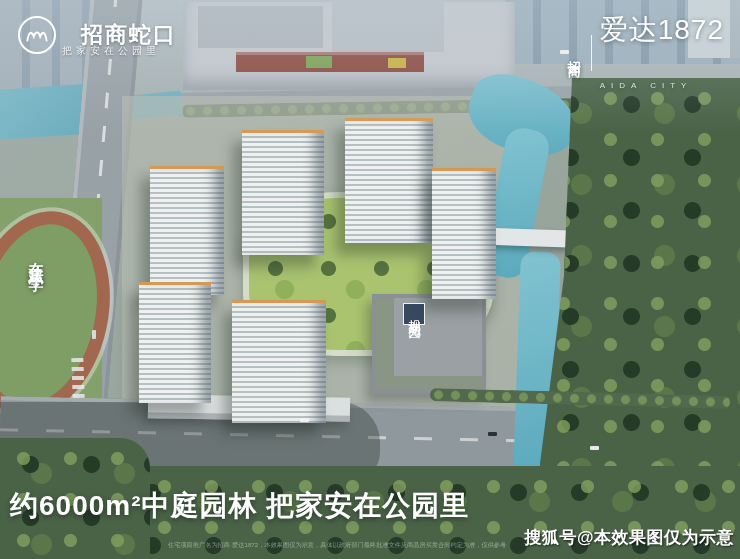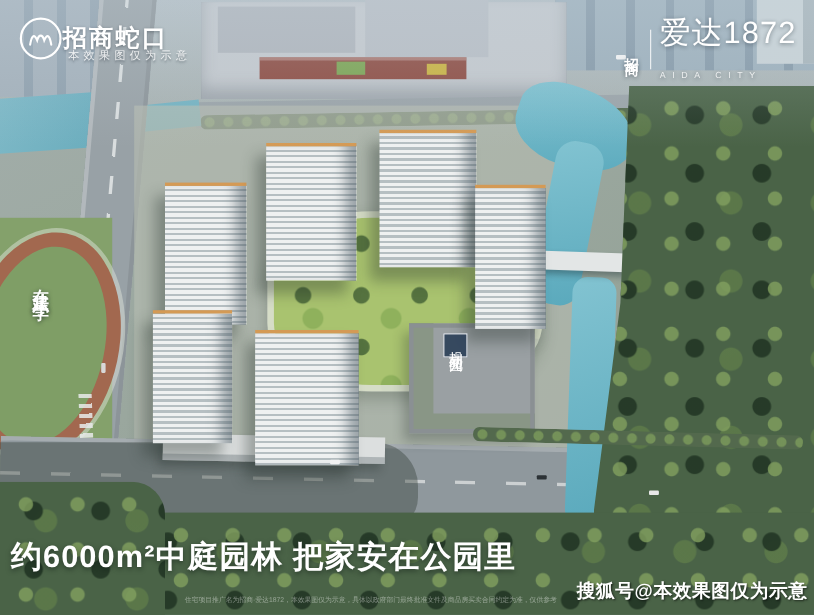--- a/index.html
+++ b/index.html
@@ -89,33 +89,33 @@
     background-image:repeating-linear-gradient(180deg,#eff1f1 0 3px,#b6bfc2 3px 5px);
     border-top:3px solid #d49a55;
     box-shadow:inset -16px 0 12px -6px rgba(70,85,95,.5), -9px 12px 12px rgba(35,45,40,.35);}
 
   .car{position:absolute;width:9px;height:4px;border-radius:1px;}
 
   .haze{left:0;top:0;width:740px;height:559px;pointer-events:none;
     background:linear-gradient(180deg,rgba(200,214,224,.30) 0%,rgba(200,214,224,0) 24%);}
 
   
-  .dev-logo{left:18px;top:16px;display:flex;align-items:center;gap:1px;color:#fff;
+  .dev-logo{left:18px;top:16px;display:flex;align-items:center;gap:25px;color:#fff;
     text-shadow:0 1px 3px rgba(20,30,40,.4);}
   .dev-mark{width:34px;height:34px;border:2px solid #fff;border-radius:50%;
     display:flex;align-items:center;justify-content:center;}
   .dev-brand{font-size:22px;font-weight:700;letter-spacing:2px;}
   .dev-tagline{left:62px;top:44px;font-size:10px;letter-spacing:4px;color:rgba(255,255,255,.88);
     text-shadow:0 1px 2px rgba(20,30,40,.4);}
 
   .proj-logo{right:16px;top:16px;display:flex;align-items:center;gap:8px;color:#fff;
     text-shadow:0 1px 4px rgba(20,30,40,.45);}
   .proj-prefix{writing-mode:vertical-rl;font-size:13px;letter-spacing:3px;font-weight:600;}
   .proj-divider{width:1px;height:36px;background:rgba(255,255,255,.85);}
-  .proj-main{display:flex;flex-direction:column;}
+  .proj-main{display:flex;flex-direction:column;gap:17px;}
   .proj-name{font-size:28px;font-weight:400;letter-spacing:1px;line-height:1;}
   .proj-latin{font-size:8px;letter-spacing:6px;color:rgba(255,255,255,.8);margin-top:20px;}
 
   .school-label{left:26px;top:250px;writing-mode:vertical-rl;color:#fff;font-size:15px;
     letter-spacing:5px;font-weight:600;text-shadow:0 1px 4px rgba(20,35,30,.65);}
   .kg-badge{left:403px;top:303px;writing-mode:vertical-rl;color:#fff;font-size:12.5px;
     letter-spacing:2px;background:rgba(36,58,84,.85);border:1px solid rgba(255,255,255,.92);
     padding:5px 3px;line-height:1.15;}
 
   .headline{left:10px;top:487px;color:#fff;font-size:28px;font-weight:800;letter-spacing:1px;
@@ -192,21 +192,21 @@
   <div class="abs haze"></div>
 
   <div class="abs dev-logo">
     <span class="dev-mark">
       <svg width="24" height="18" viewBox="0 0 30 20">
         <path d="M3 17 C5 5 8 5 11 12 C13 5 17 5 19 12 C22 5 25 5 27 17" fill="none" stroke="#ffffff" stroke-width="2.4" stroke-linecap="round"></path>
       </svg>
     </span>
     <span class="dev-brand">招商蛇口</span>
   </div>
-  <div class="abs dev-tagline">本效果图仅为示意</div>
+  <div class="abs dev-tagline">把家安在公园里</div>
 
   <div class="abs proj-logo">
     <span class="proj-prefix">招商</span>
     <span class="proj-divider"></span>
     <span class="proj-main">
       <span class="proj-name">爱达1872</span>
       <span class="proj-latin">AIDA CITY</span>
     </span>
   </div>
 

